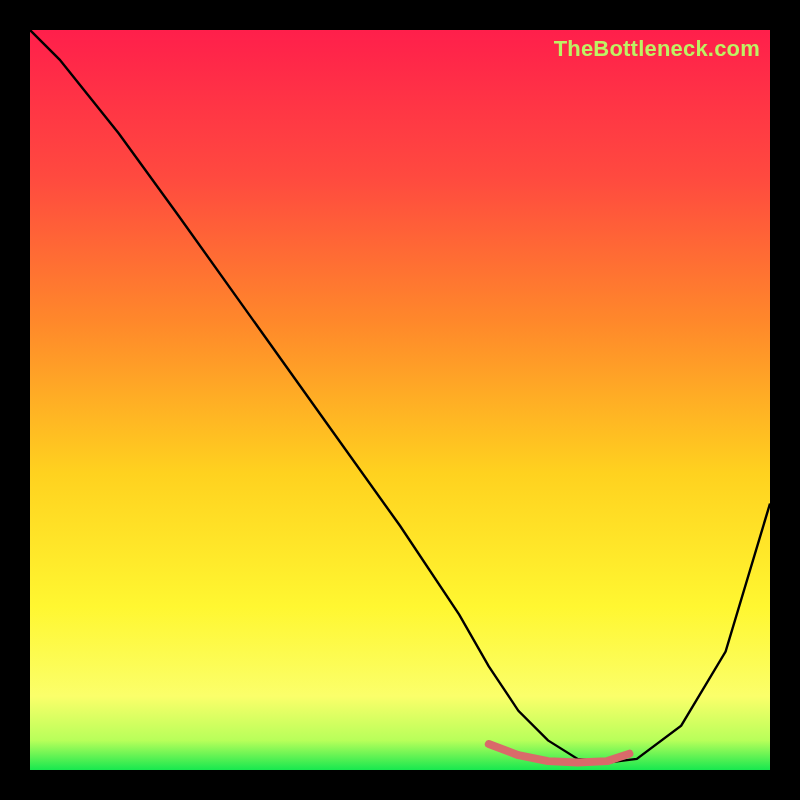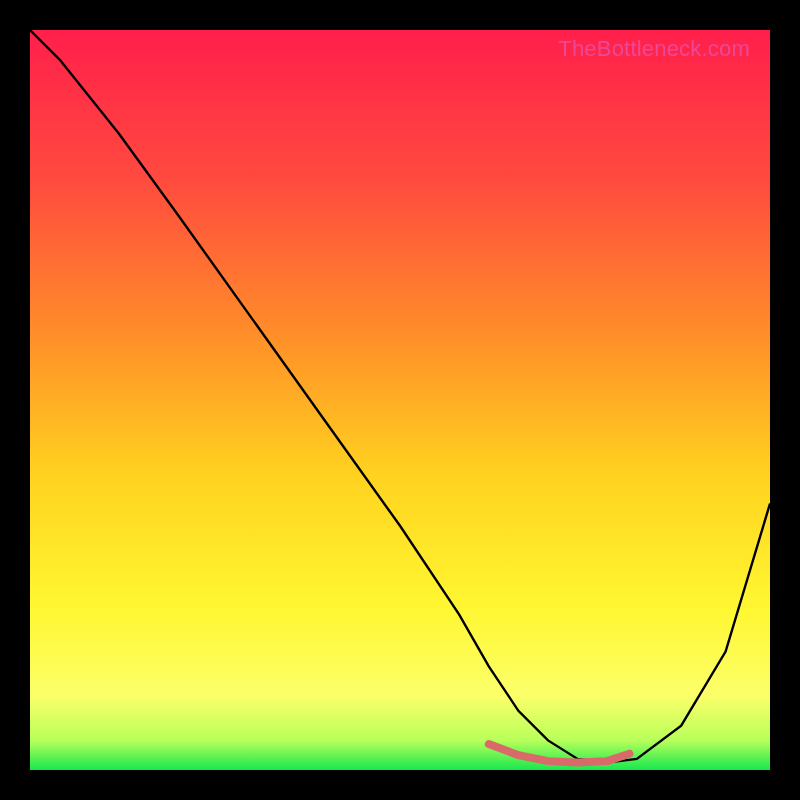--- a/index.html
+++ b/index.html
@@ -22,24 +22,24 @@
   .plot {
     position: absolute;
     left: 0;
     top: 0;
     width: 740px;
     height: 740px;
   }
   .watermark {
     position: absolute;
     top: 6px;
-    right: 20px;
+    right: 10px;
     font-size: 22px;
-    font-weight: 400;
-    color: #ec4899;
+    font-weight: 700;
+    color: #bef264;
     letter-spacing: 0.2px;
     user-select: none;
   }
   svg { display: block; }
 </style>
 </head>
 <body>
 
 <div class="frame">
 

